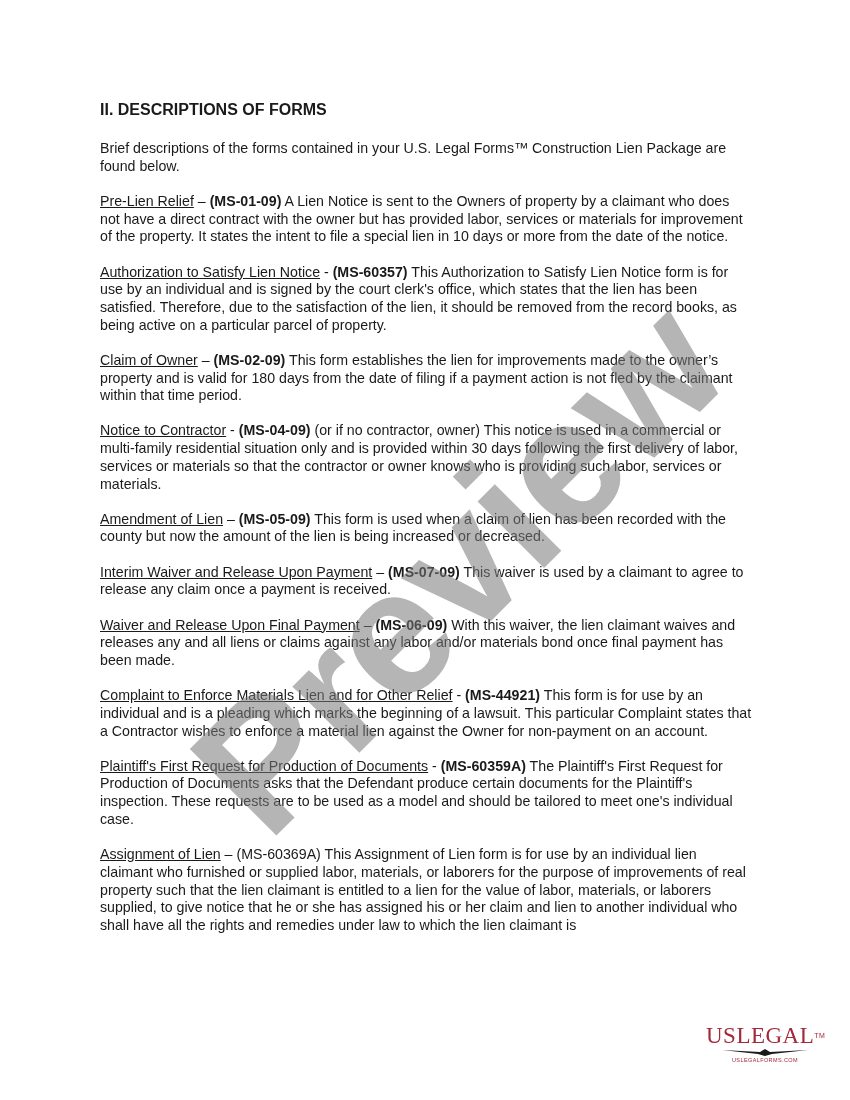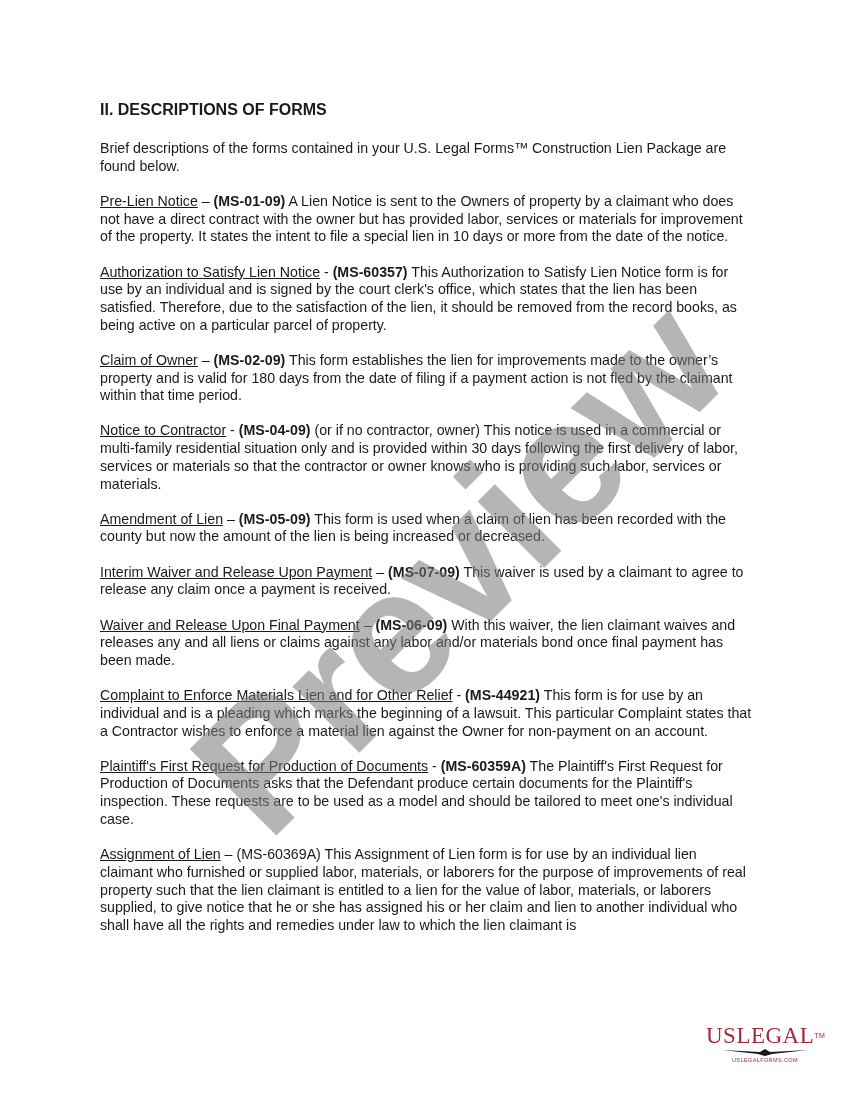--- a/index.html
+++ b/index.html
@@ -37,21 +37,21 @@
 </style>
 </head>
 <body>
 
 <div class="page">
   <div class="content">
     <div class="heading">II.  DESCRIPTIONS OF FORMS</div>
     <p class="para">Brief descriptions of the forms contained in your U.S. Legal Forms™ Construction Lien Package are found below.</p>
 
     <p class="para">
-      <span class="fname">Pre-Lien Notice</span><span> – </span><span class="code">(MS-01-09)</span><span> A Lien Notice is sent to the Owners of property by a claimant who does not have a direct contract with the owner but has provided labor, services or materials for improvement of the property.  It states the intent to file a special lien in 10 days or more from the date of the notice.</span>
+      <span class="fname">Pre-Lien Relief</span><span> – </span><span class="code">(MS-01-09)</span><span> A Lien Notice is sent to the Owners of property by a claimant who does not have a direct contract with the owner but has provided labor, services or materials for improvement of the property.  It states the intent to file a special lien in 10 days or more from the date of the notice.</span>
     </p>
     <p class="para">
       <span class="fname">Authorization to Satisfy Lien Notice</span><span> - </span><span class="code">(MS-60357)</span><span> This Authorization to Satisfy Lien Notice form is for use by an individual and is signed by the court clerk's office, which states that the lien has been satisfied.  Therefore, due to the satisfaction of the lien, it should be removed from the record books, as being active on a particular parcel of property.</span>
     </p>
     <p class="para">
       <span class="fname">Claim of Owner</span><span> – </span><span class="code">(MS-02-09)</span><span> This form establishes the lien for improvements made to the owner’s property and is valid for 180 days from the date of filing if a payment action is not fled by the claimant within that time period.</span>
     </p>
     <p class="para">
       <span class="fname">Notice to Contractor</span><span> - </span><span class="code">(MS-04-09)</span><span> (or if no contractor, owner) This notice is used in a commercial or multi-family residential situation only and is provided within 30 days following the first delivery of labor, services or materials so that the contractor or owner knows who is providing such labor, services or materials.</span>
     </p>

